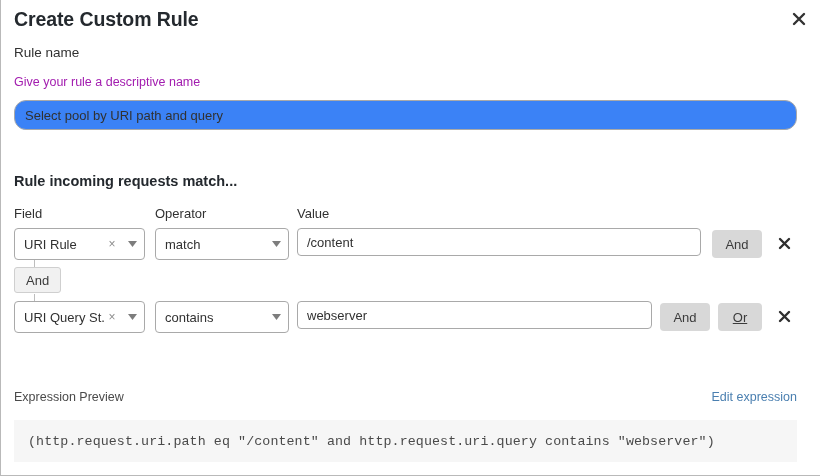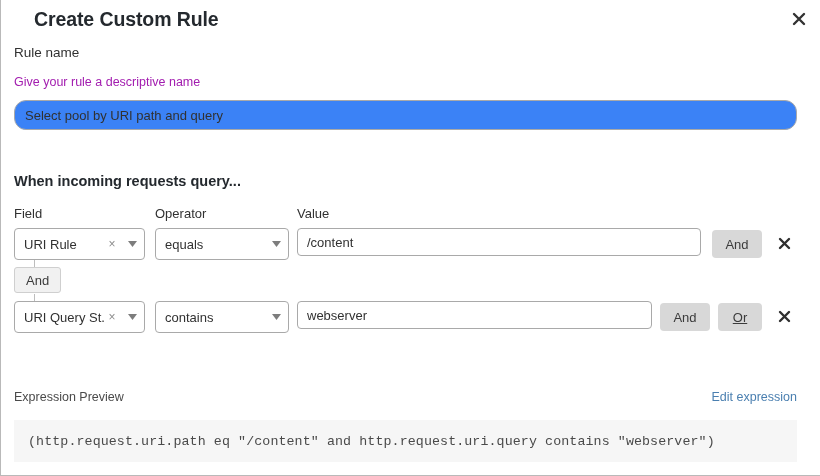--- a/index.html
+++ b/index.html
@@ -39,21 +39,20 @@
 
   
   .dialog-title {
     position: absolute;
     left: 14px;
     top: 8px;
     font-size: 19.5px;
     font-weight: bold;
     color: #24292e;
     letter-spacing: -0.1px;
-    margin-left: 20px;
   }
   .close-btn {
     position: absolute;
     right: 8px;
     top: 6px;
     width: 26px;
     height: 26px;
     display: flex;
     align-items: center;
     justify-content: center;
@@ -314,39 +313,39 @@
       <svg width="14" height="14" viewBox="0 0 14 14" aria-hidden="true">
         <path d="M2 2 L12 12 M12 2 L2 12" stroke="#333333" stroke-width="2.4" stroke-linecap="round" fill="none"></path>
       </svg>
     </span>
   </button>
 
   <div class="section-label" style="top:45px;">Rule name</div>
   <div class="section-sublabel" style="top:75px;">Give your rule a descriptive name</div>
   <input class="rule-name-input" type="text" value="Select pool by URI path and query" style="">
 
-  <div class="match-heading">When incoming requests query...</div>
+  <div class="match-heading">Rule incoming requests match...</div>
 
   <div class="col-header field">Field</div>
   <div class="col-header operator">Operator</div>
   <div class="col-header value">Value</div>
 
   <div class="cond-row row1" style="width:820px;">
     <div class="select-box field-select">
       <span class="select-value">URI Rule</span>
       <span class="select-clear">×</span>
       <span class="select-arrow">
         <svg width="9" height="6" viewBox="0 0 9 6" aria-hidden="true">
           <path d="M0 0 L9 0 L4.5 6 Z" fill="#7d7d7d"></path>
         </svg>
       </span>
     </div>
 
     <div class="select-box operator-select">
-      <span class="select-value">equals</span>
+      <span class="select-value">match</span>
       <span class="select-arrow">
         <svg width="9" height="6" viewBox="0 0 9 6" aria-hidden="true">
           <path d="M0 0 L9 0 L4.5 6 Z" fill="#7d7d7d"></path>
         </svg>
       </span>
     </div>
 
     <input class="value-input row1-value" type="text" value="/content" style="">
 
     <button class="logic-btn and-row1">And</button>

